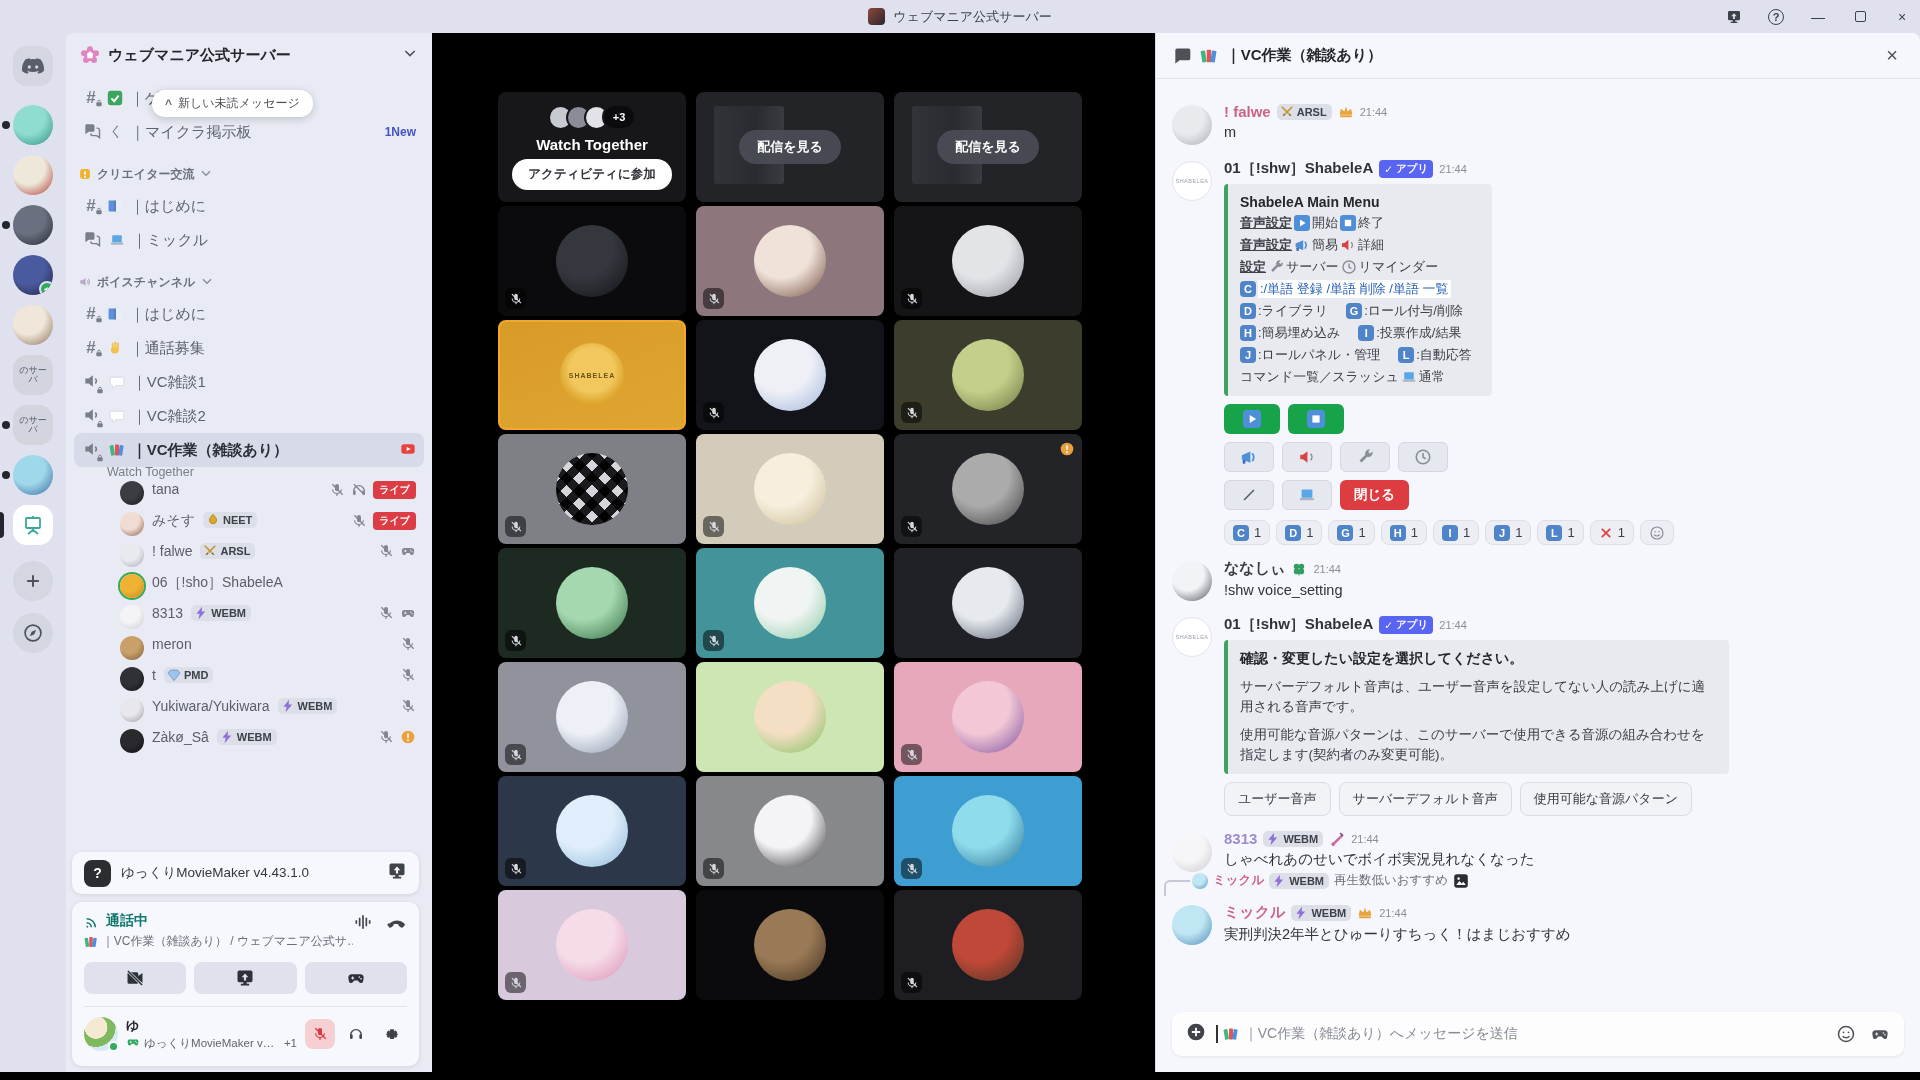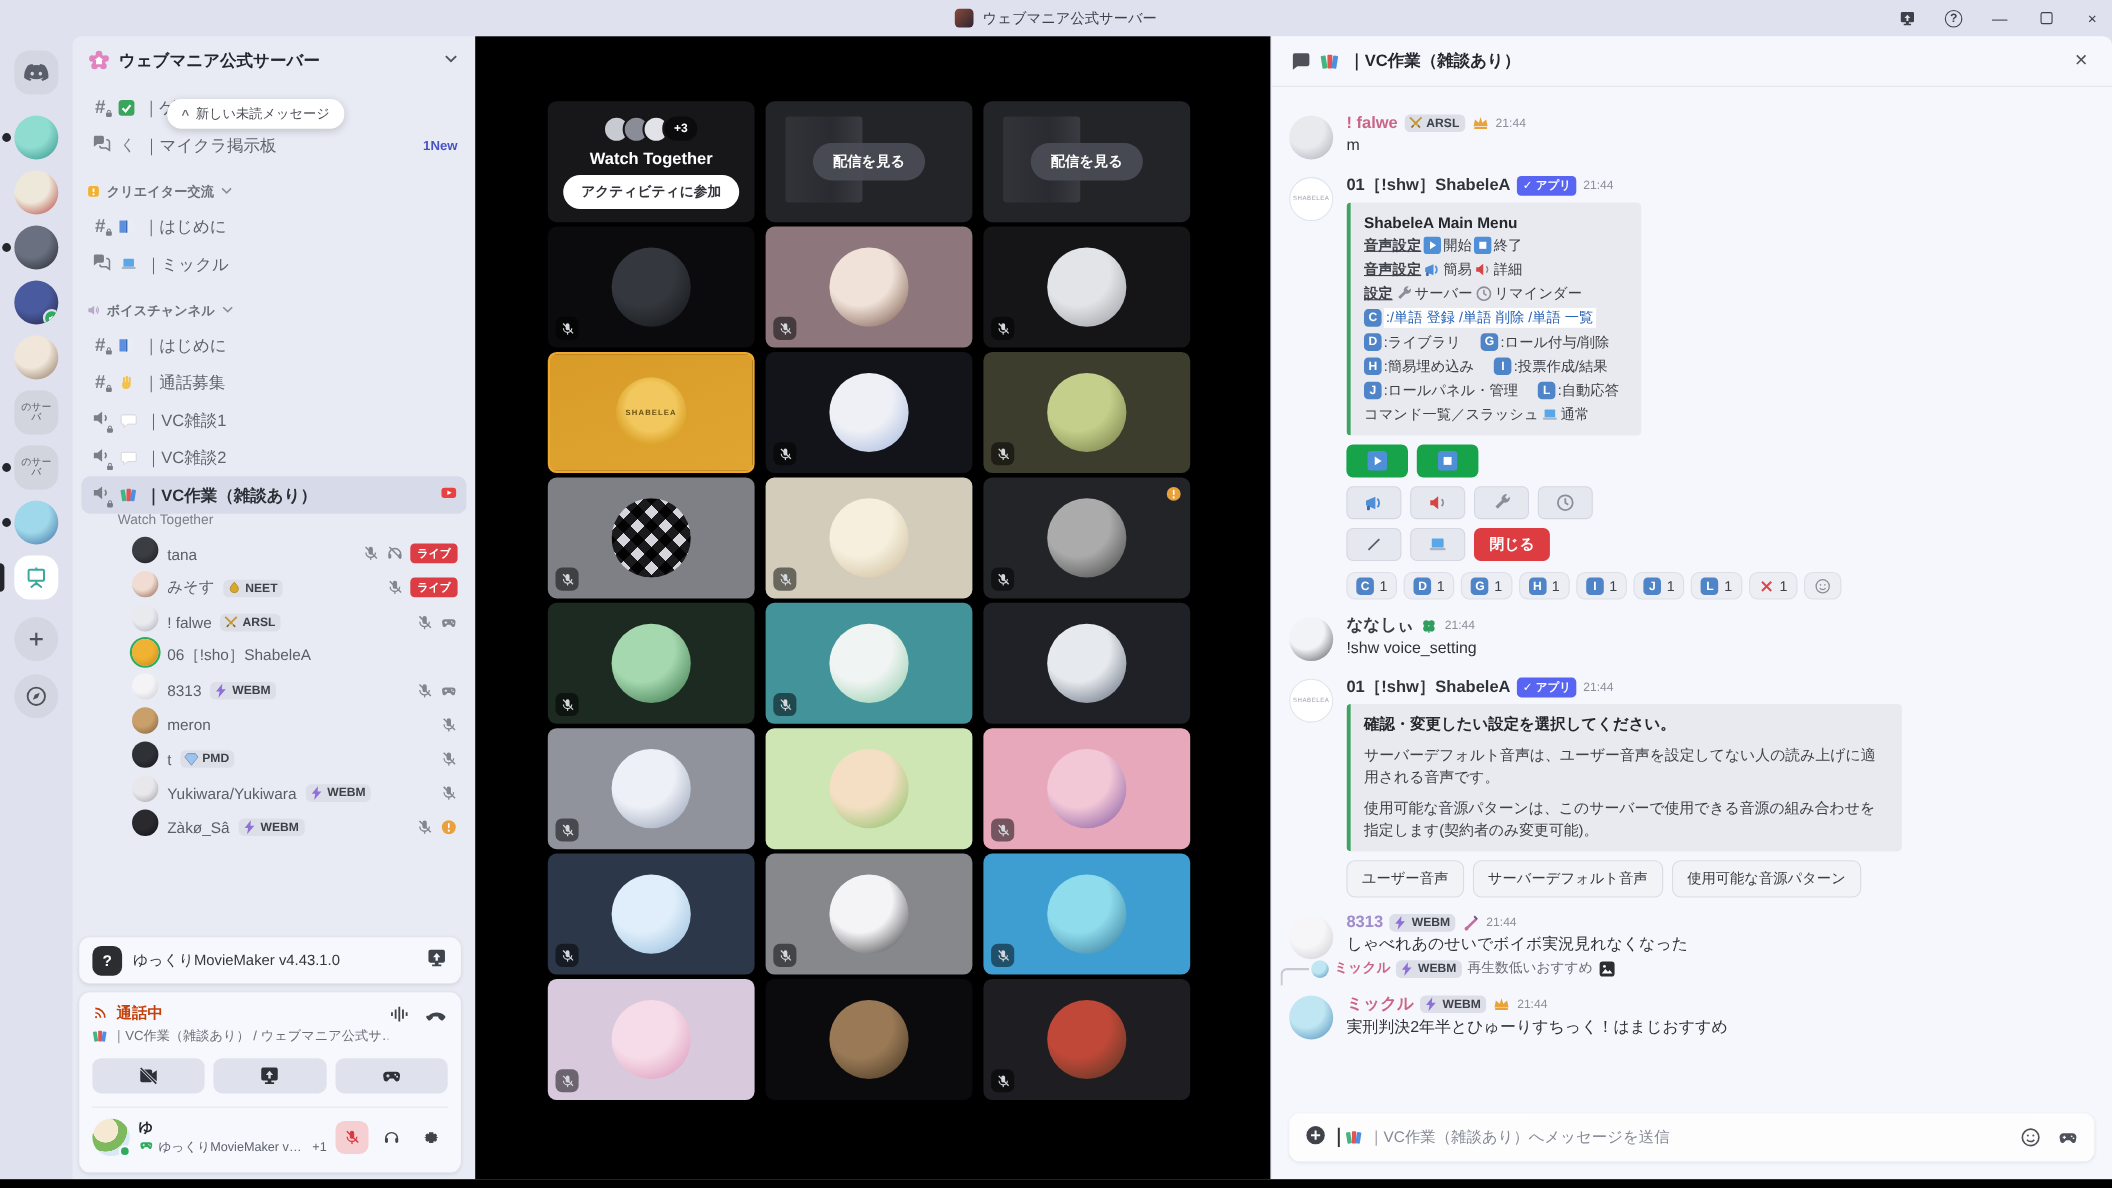--- a/index.html
+++ b/index.html
@@ -39,37 +39,37 @@
   #sb-list { position:absolute; top:44px; left:0; right:0; bottom:228px; padding:4px 8px; overflow:hidden; }
   .ch-row { height:34px; display:flex; align-items:center; gap:7px; padding:0 8px; border-radius:8px; color:#5f636e; font-size:15px; white-space:nowrap; }
   .ch-row .chname { overflow:hidden; text-overflow:ellipsis; }
   .ch-hash { font-size:17px; font-weight:bold; color:#7a7e88; width:18px; text-align:center; position:relative; }
   .mini-lock { position:absolute; right:-3px; bottom:1px; width:8px; height:8px; color:#7a7e88; }
   .cat-row { height:30px; margin-top:10px; display:flex; align-items:center; gap:5px; padding:0 4px; font-size:12px; font-weight:bold; color:#6d717c; }
   .ch-sel { background:#d7dae8; color:#2b2e35; font-weight:bold; }
   .ch-badge-new { margin-left:auto; font-size:12px; font-weight:bold; color:#4752c4; }
   .ch-red { margin-left:auto; }
   .subrow { padding:0 8px 0 33px; font-size:12.5px; color:#7a7e88; height:18px; display:flex; align-items:center; margin-top:-4px; }
-  .mem-row { height:31px; display:flex; align-items:flex-end; gap:8px; padding:0 8px 0 46px; font-size:14px; color:#5b5e66; }
+  .mem-row { height:31px; display:flex; align-items:flex-start; gap:8px; padding:0 8px 0 46px; font-size:14px; color:#5b5e66; }
   .mem-av { width:24px; height:24px; border-radius:50%; flex:none; }
   .mem-av.ring { box-shadow:0 0 0 2px #2fab5e; }
   .mem-name { white-space:nowrap; overflow:hidden; text-overflow:ellipsis; }
   .mem-badge { display:inline-flex; align-items:center; gap:3px; background:#dcdee8; border-radius:5px; padding:1px 5px 1px 3px; font-size:11px; font-weight:bold; color:#3d4148; flex:none; }
   .mem-icons { margin-left:auto; display:flex; align-items:center; gap:6px; color:#83868f; }
   .live { background:#dc3d44; color:#fff; font-size:10px; font-weight:bold; border-radius:4px; padding:2px 6px; flex:none; }
   #sb-tooltip { position:absolute; top:57px; left:86px; background:#fff; border-radius:13px; box-shadow:0 2px 8px rgba(0,0,0,.18); padding:5px 13px; font-size:12px; color:#4e5058; display:flex; align-items:center; gap:6px; z-index:5; white-space:nowrap; }
 
   
   .card { position:absolute; left:6px; right:13px; background:#f7f8fd; border-radius:10px; box-shadow:0 1px 4px rgba(0,0,0,.10); }
   #card-activity { bottom:178px; height:42px; display:flex; align-items:center; gap:10px; padding:0 12px; }
   #act-icon { width:27px; height:27px; border-radius:8px; background:#2b2d31; color:#fff; font-weight:bold; font-size:14px; display:flex; align-items:center; justify-content:center; flex:none; }
   #card-activity .t { font-size:13.5px; color:#34373d; flex:1; white-space:nowrap; overflow:hidden; }
   #card-call { bottom:6px; height:164px; padding:10px 12px; }
   .call-top { display:flex; align-items:flex-start; }
-  .call-status { font-size:14px; font-weight:bold; color:#c2410c; display:flex; align-items:flex-start; gap:6px; }
+  .call-status { font-size:14px; font-weight:bold; color:#0f766e; display:flex; align-items:flex-end; gap:6px; }
   .call-sub { font-size:12px; color:#6a6e78; margin-top:3px; display:flex; align-items:center; gap:4px; white-space:nowrap; overflow:hidden; }
   .call-icons { margin-left:auto; display:flex; gap:14px; color:#3f434b; }
   .call-btns { display:flex; gap:8px; margin-top:12px; }
   .call-btn { flex:1; height:32px; border-radius:8px; background:#dfe2ec; display:flex; align-items:center; justify-content:center; color:#2e3138; }
   .user-row { display:flex; align-items:center; gap:8px; margin-top:12px; border-top:1px solid #e3e5ee; padding-top:9px; }
   #user-av { width:34px; height:34px; border-radius:50%; background:radial-gradient(circle at 35% 30%,#f6e9d4 0 35%,#7fb95e 36% 60%,#d8e8f4 61%); position:relative; flex:none; }
   #user-av .st { position:absolute; right:-1px; bottom:-1px; width:11px; height:11px; border-radius:50%; background:#2fab5e; border:2.5px solid #f7f8fd; }
   .user-meta { flex:1; min-width:0; }
   .user-name { font-size:13px; font-weight:bold; color:#23262c; }
   .user-activity { font-size:11.5px; color:#5f636e; display:flex; align-items:center; gap:4px; white-space:nowrap; }

